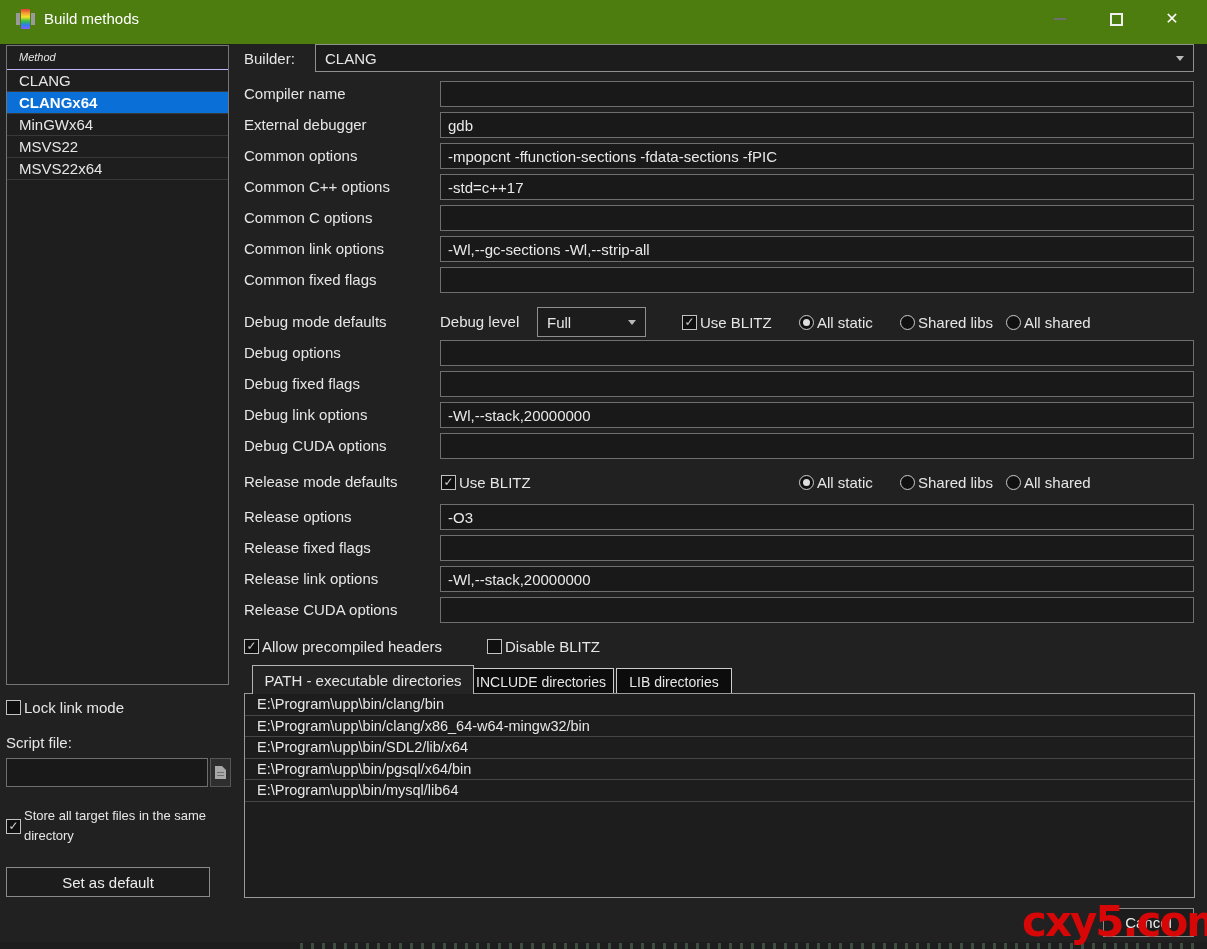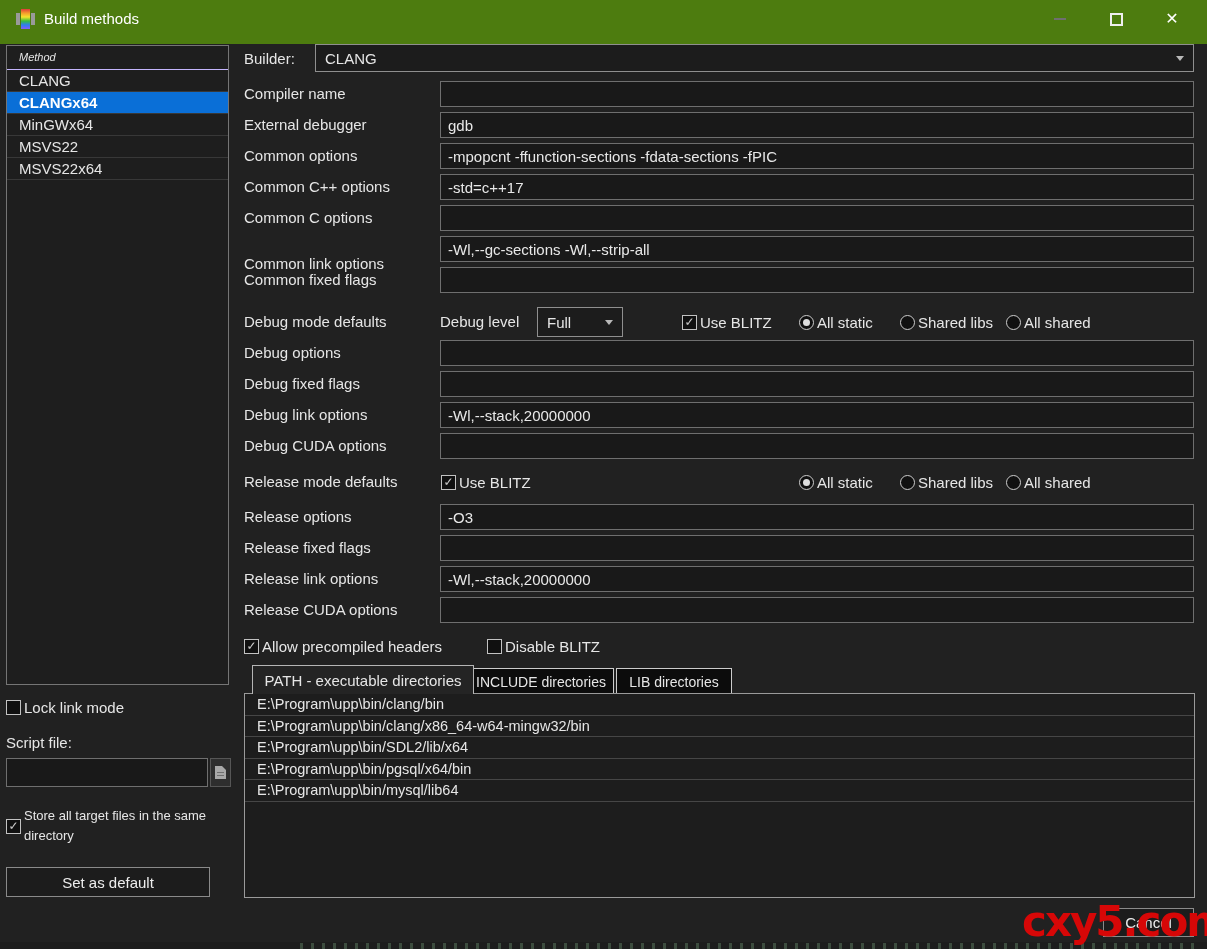--- a/index.html
+++ b/index.html
@@ -110,28 +110,28 @@
   <div class="lbl" style="left:244px;top:81px;">Compiler name</div>
   <input class="tf" style="left: 440px; top: 81px; width: 754px;" value="">
   <div class="lbl" style="left:244px;top:112px;">External debugger</div>
   <input class="tf" style="left: 440px; top: 112px; width: 754px;" value="gdb">
   <div class="lbl" style="left:244px;top:143px;">Common options</div>
   <input class="tf" style="left: 440px; top: 143px; width: 754px;" value="-mpopcnt -ffunction-sections -fdata-sections -fPIC">
   <div class="lbl" style="left:244px;top:174px;">Common C++ options</div>
   <input class="tf" style="left: 440px; top: 174px; width: 754px;" value="-std=c++17">
   <div class="lbl" style="left:244px;top:205px;">Common C options</div>
   <input class="tf" style="left: 440px; top: 205px; width: 754px;" value="">
-  <div class="lbl" style="left:244px;top:236px;margin-top:15px;">Common link options</div>
+  <div class="lbl" style="left:244px;top:236px;">Common link options</div>
   <input class="tf" style="left: 440px; top: 236px; width: 754px;" value="-Wl,--gc-sections -Wl,--strip-all">
   <div class="lbl" style="left:244px;top:267px;">Common fixed flags</div>
   <input class="tf" style="left: 440px; top: 267px; width: 754px;" value="">
 
   <div class="lbl" style="left:244px;top:307px;line-height:30px;">Debug mode defaults</div>
   <div class="lbl" style="left:440px;top:307px;line-height:30px;">Debug level</div>
-  <div class="combo" style="left:537px;top:307px;width:86px;height:30px;">
+  <div class="combo" style="left:537px;top:307px;width:109px;height:30px;">
     <span>Full</span>
     <span class="arrow"></span>
   </div>
   <div class="check" style="left:682px;top:307px;height:30px;">
     <span class="box checked"></span>
     <span>Use BLITZ</span>
   </div>
   <div class="radio" style="left:799px;top:307px;height:30px;">
     <span class="rb selected"></span>
     <span>All static</span>

